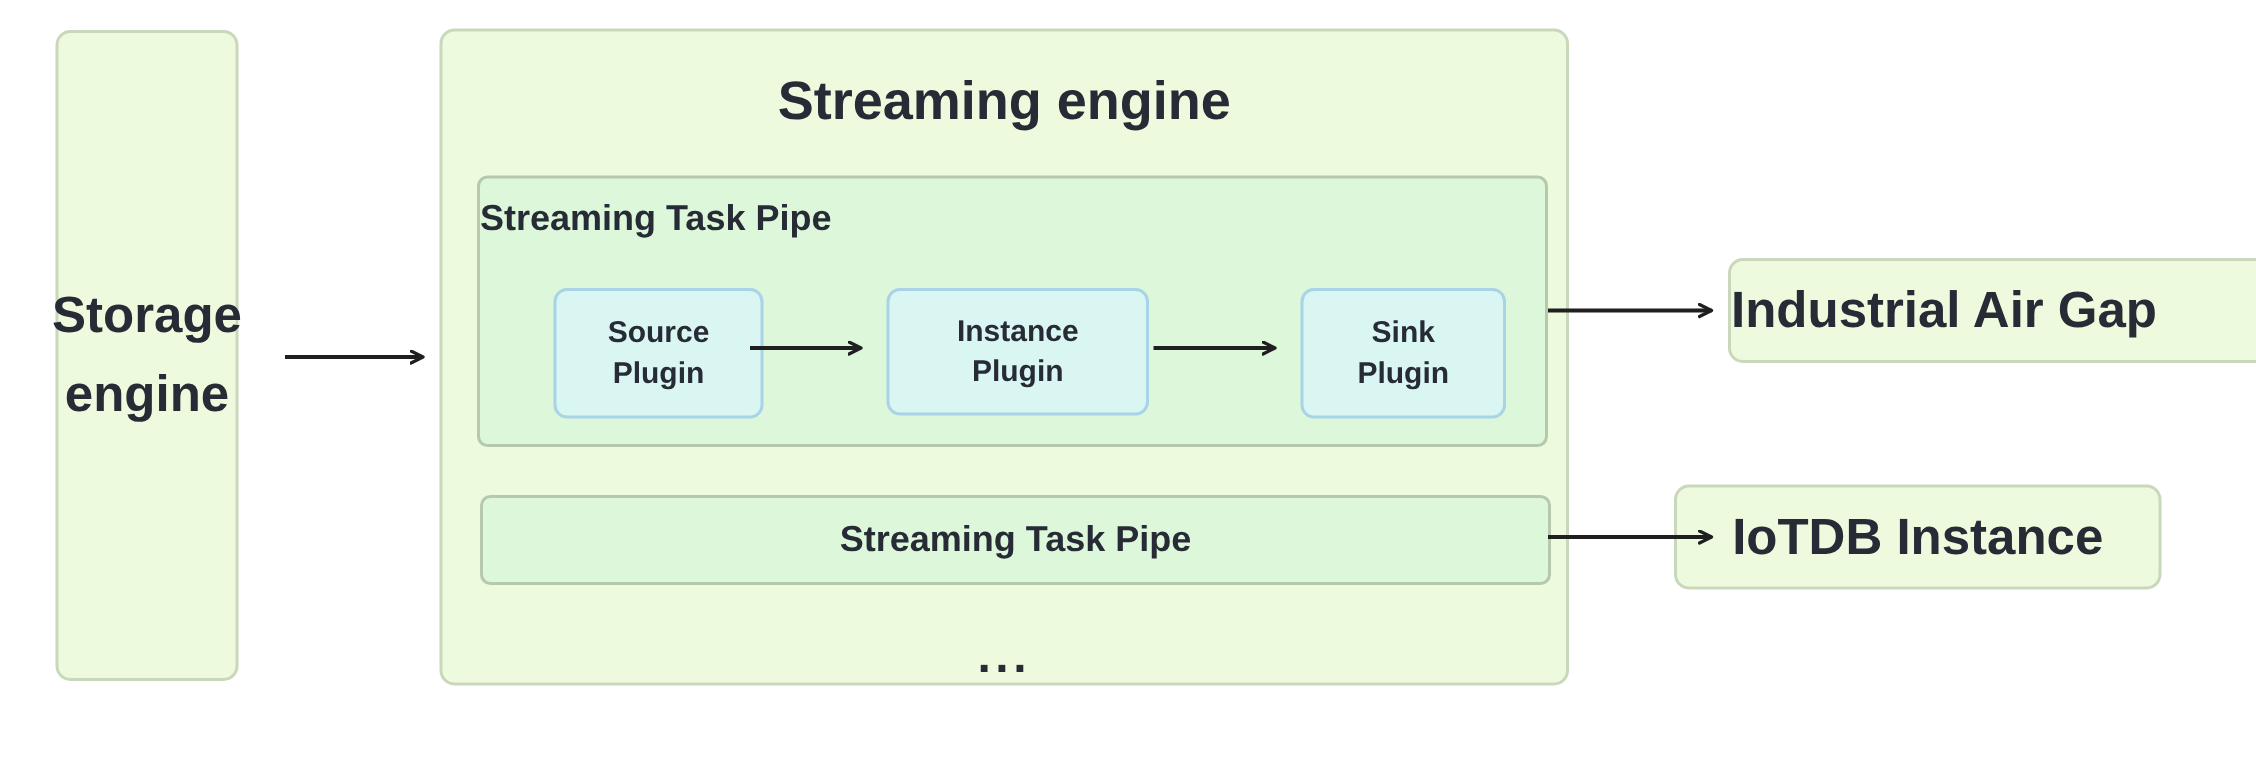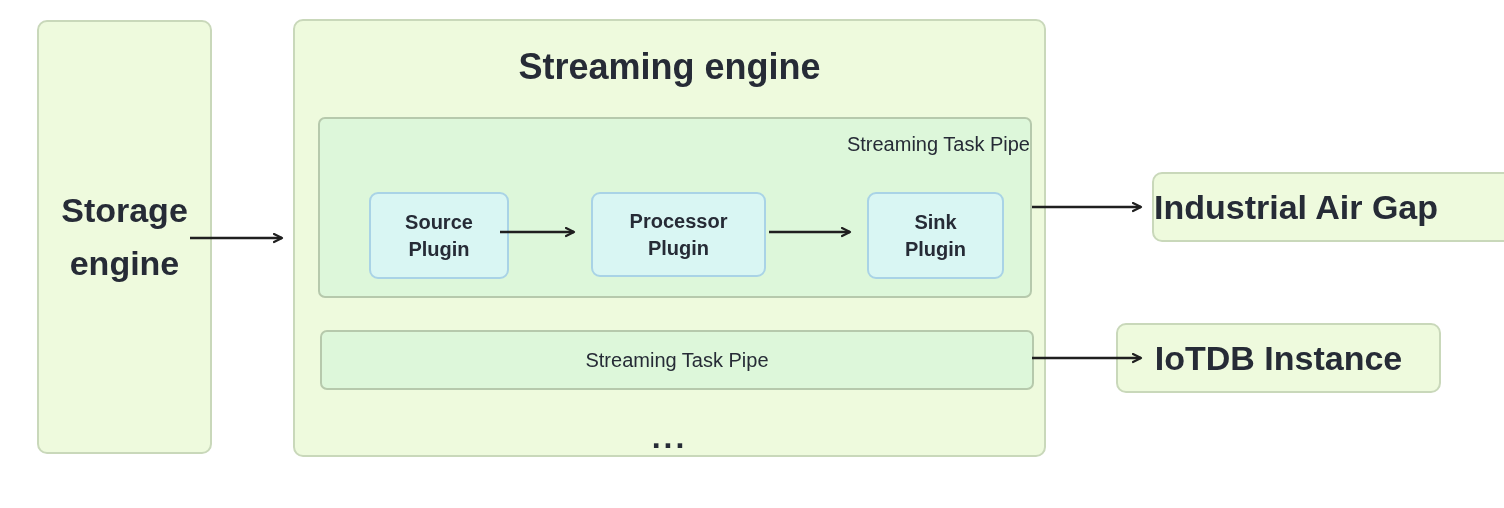--- a/index.html
+++ b/index.html
@@ -25,21 +25,21 @@
     background:#ffffff;
     overflow:hidden;
   }
   .box{position:absolute;}
   .outer{
     background:var(--outer-fill);
     border:2px solid var(--outer-border);
     border-radius:10px;
   }
   .storage{
-    left:37px; top:20px; width:175px; height:434px;
+    left:37px; top:20px; width:122px; height:434px;
     display:flex; align-items:center; justify-content:center;
   }
   .big-label{
     font-weight:bold;
     font-size:34px;
     line-height:1.55;
     text-align:center;
   }
   .streaming{
     left:293px; top:19px; width:753px; height:438px;
@@ -53,23 +53,23 @@
   }
   .pipe{
     background:var(--pipe-fill);
     border:2px solid var(--pipe-border);
     border-radius:7px;
   }
   .pipe1{
     left:23px; top:96px; width:714px; height:181px;
   }
   .pipe-title{
-    text-align:right;
-    font-weight:normal;
-    font-size:20px;
+    text-align:left;
+    font-weight:bold;
+    font-size:24px;
     line-height:1.1;
   }
   .pipe1 .pipe-title{ margin-top:14px; }
   .pipe2{
     left:25px; top:309px; width:714px; height:60px;
     display:flex; align-items:center; justify-content:center;
   }
   .plugin{
     background:var(--plugin-fill);
     border:2px solid var(--plugin-border);
@@ -124,21 +124,21 @@
 
     <div class="box pipe pipe1">
       <div class="pipe-title">Streaming Task Pipe</div>
 
       <div class="box plugin plugin-source">
         <span>Source</span>
         <span>Plugin</span>
       </div>
 
       <div class="box plugin plugin-processor">
-        <span>Processor</span>
+        <span>Instance</span>
         <span>Plugin</span>
       </div>
 
       <div class="box plugin plugin-sink">
         <span>Sink</span>
         <span>Plugin</span>
       </div>
     </div>
 
     <div class="box pipe pipe2">

